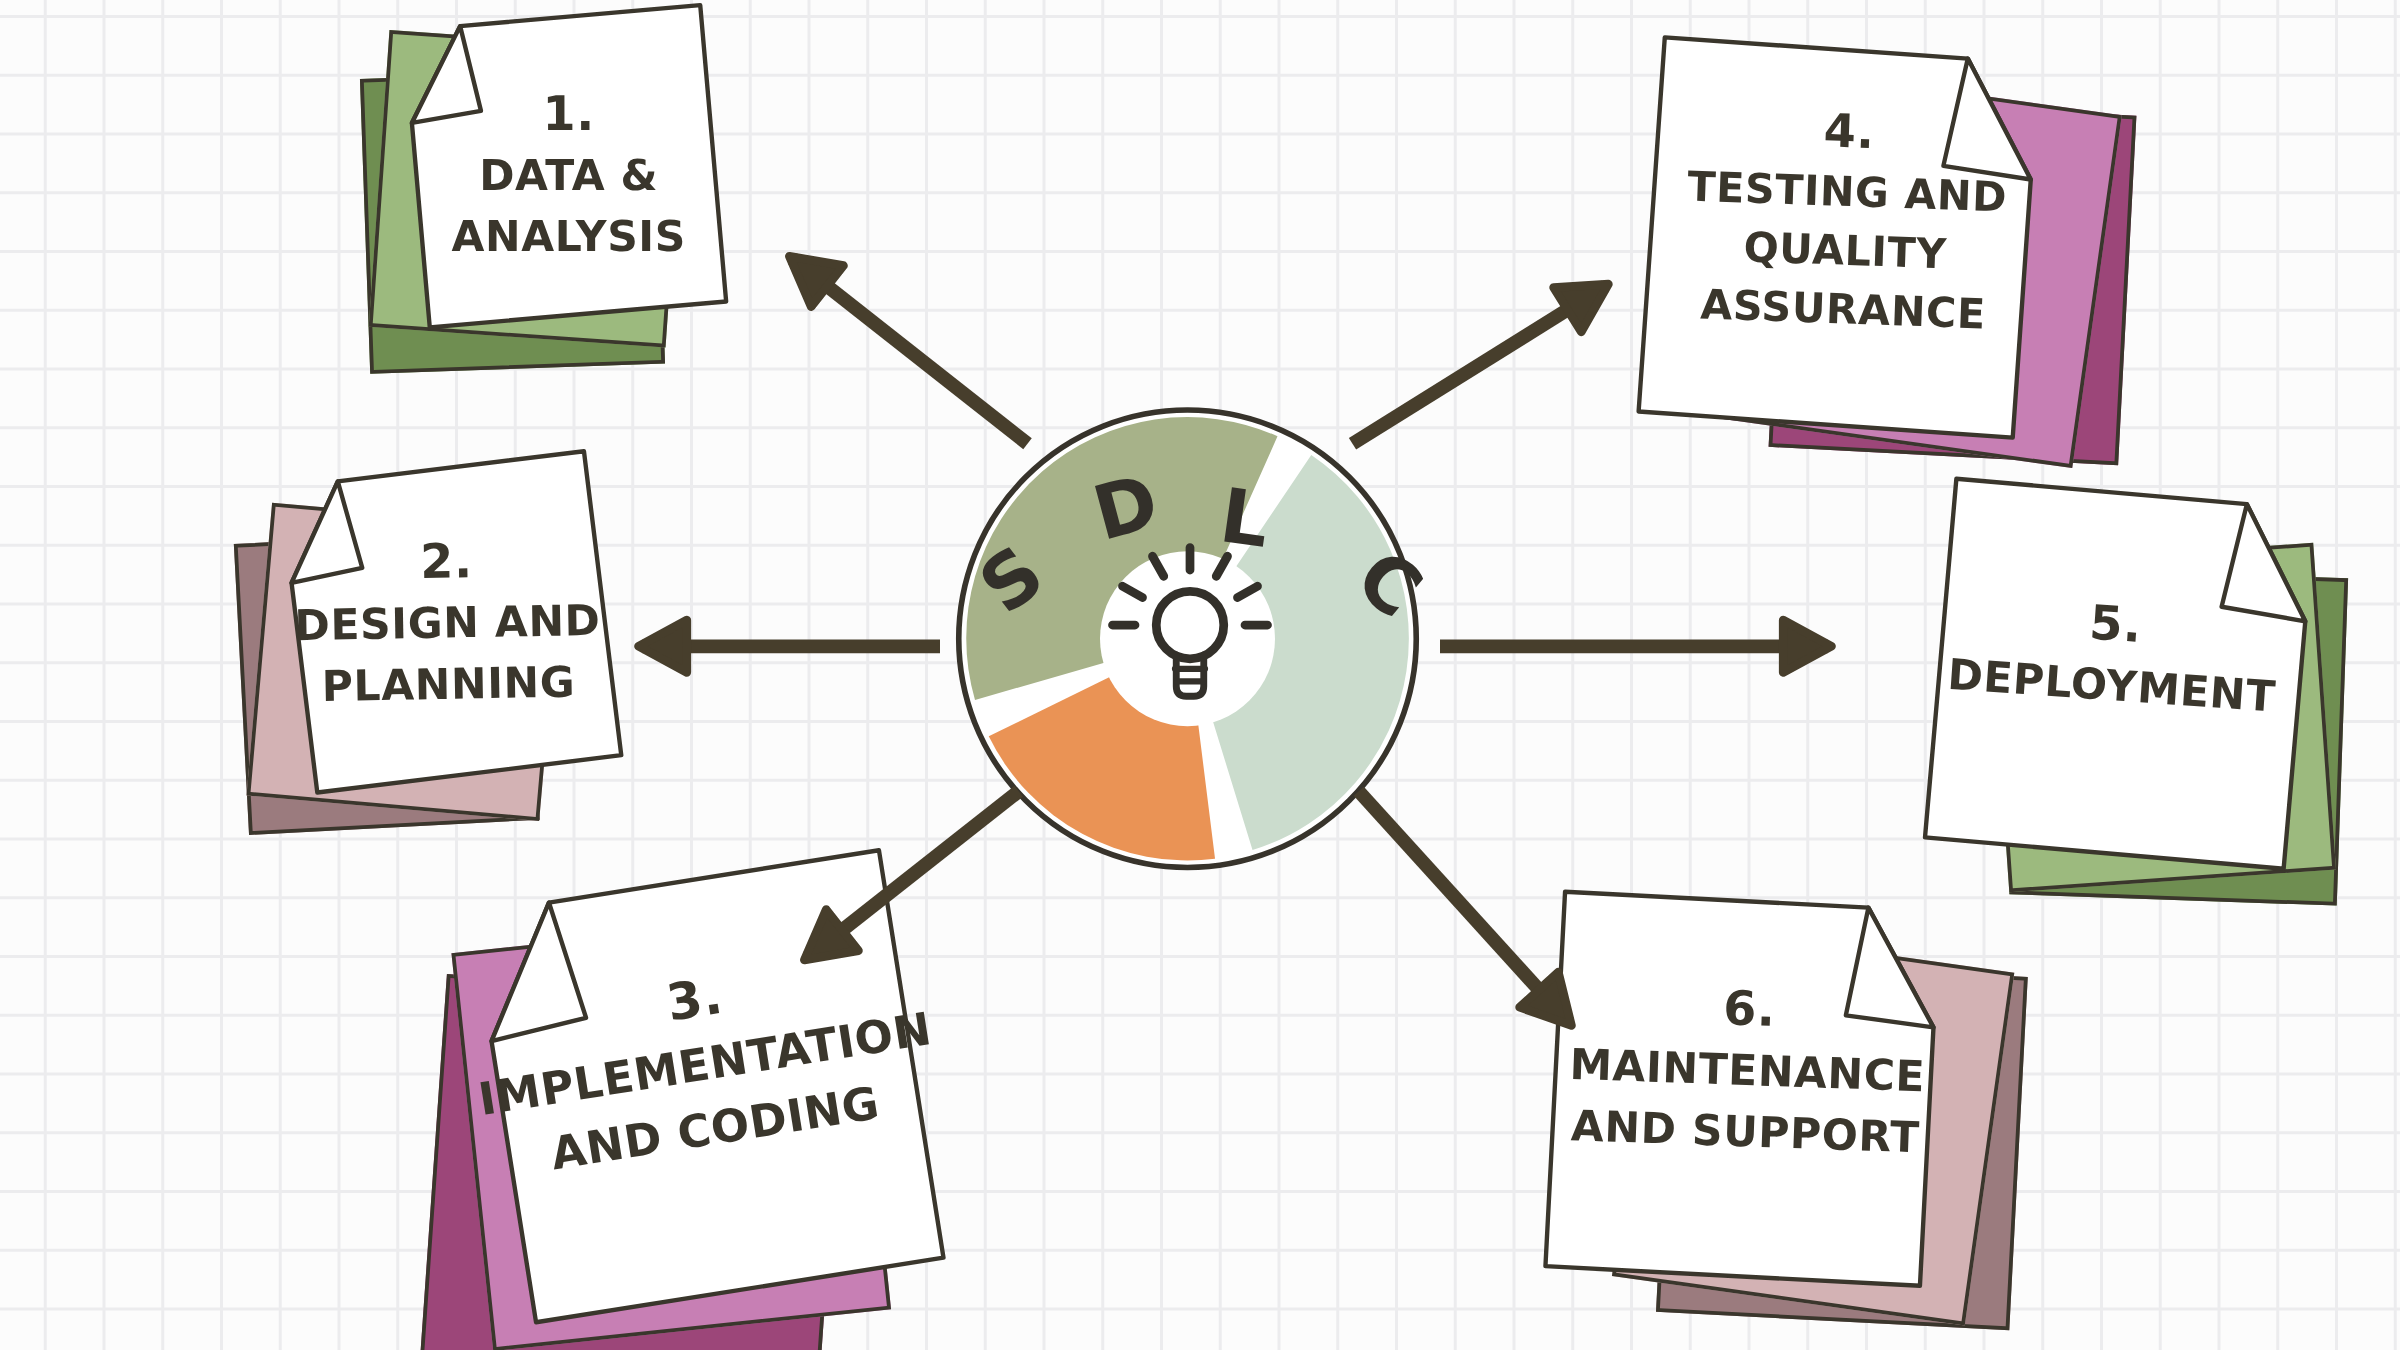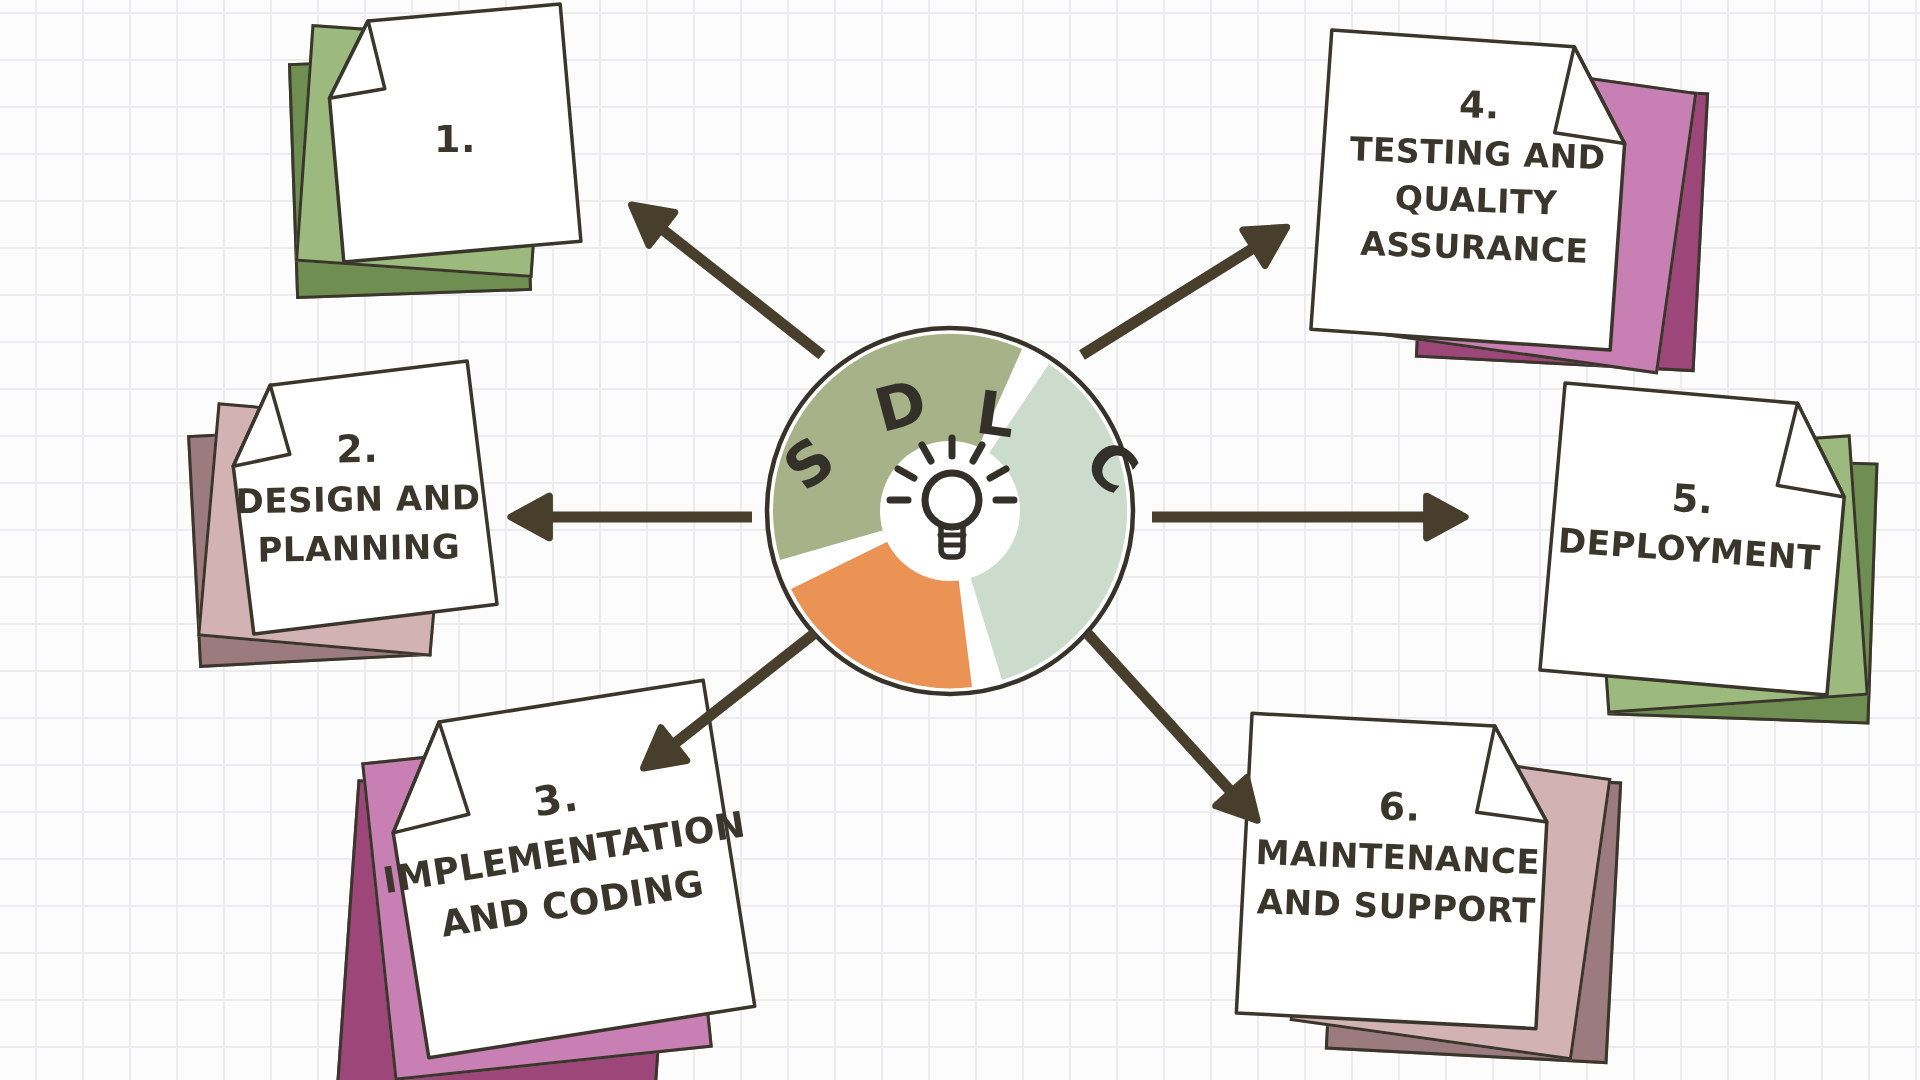--- a/index.html
+++ b/index.html
@@ -77,20 +77,22 @@
 
   <div class="stack">
     <div class="paper n1b"></div>
     <div class="paper n1m"></div>
     <svg class="front n1f" width="246" height="246">
       <polygon class="body" points="49.2,4 242,4 242,242 4,242 4,77.8"></polygon>
       <polygon class="flap" points="49.2,4 4,77.8 59.9,73"></polygon>
     </svg>
     <div class="ntext n1t">
       <div class="nnum">1.</div>
+      <div class="nline">DATA &amp;</div>
+      <div class="nline">ANALYSIS</div>
     </div>
   </div>
 
   <div class="stack">
     <div class="paper n2b"></div>
     <div class="paper n2m"></div>
     <svg class="front n2f" width="253" height="253">
       <polygon class="body" points="50.6,4 249,4 249,249 4,249 4,80"></polygon>
       <polygon class="flap" points="50.6,4 4,80 61.6,75"></polygon>
     </svg>

